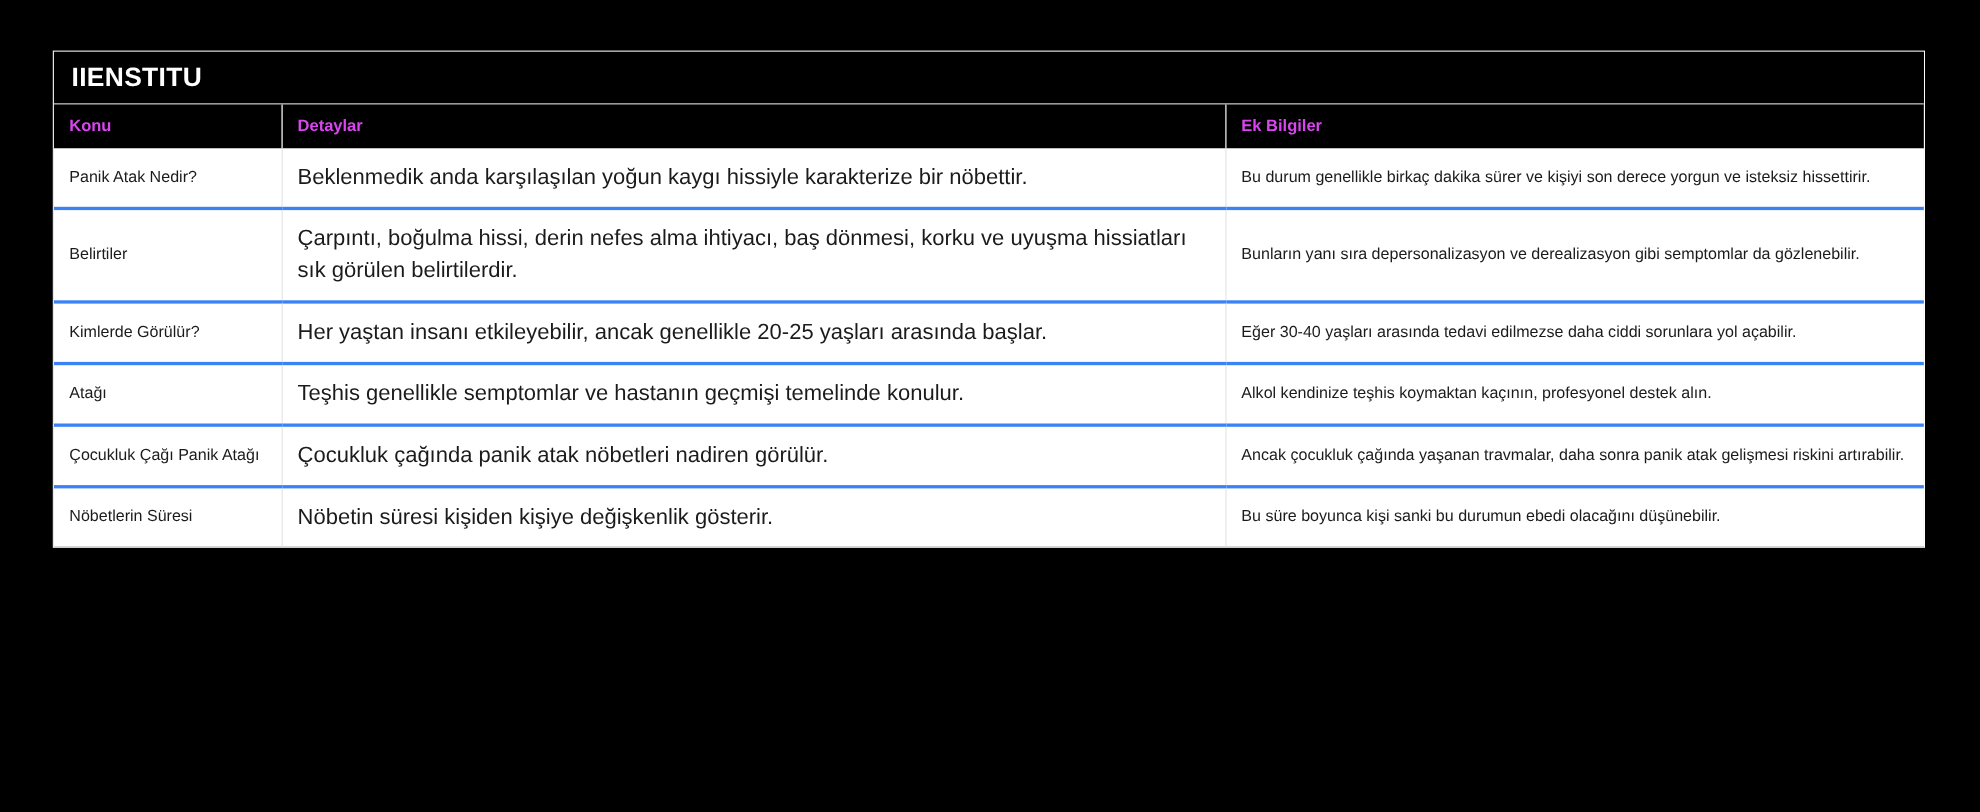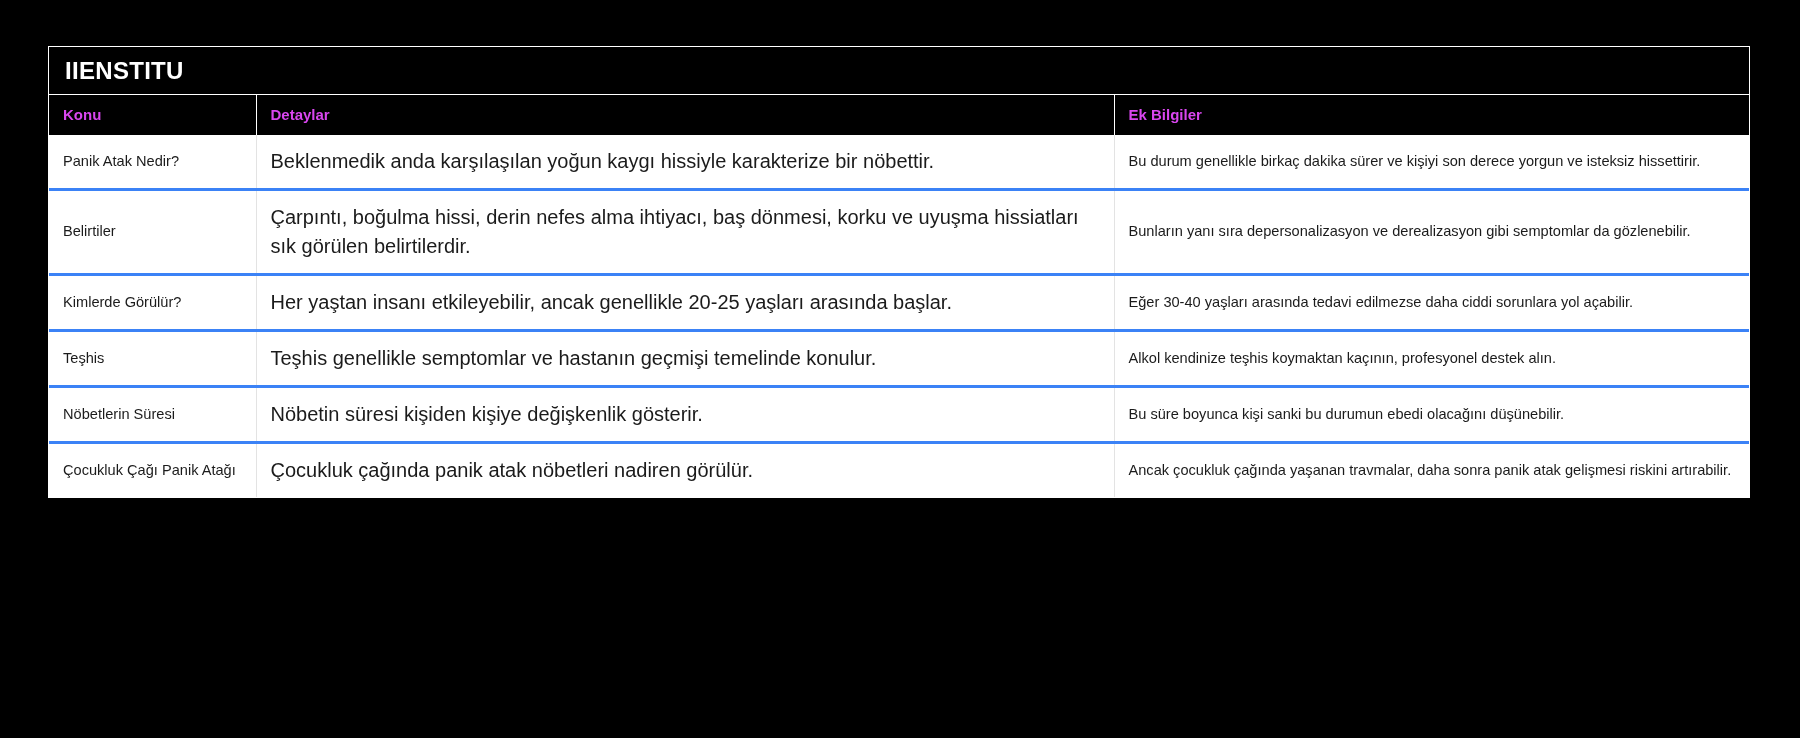--- a/index.html
+++ b/index.html
@@ -133,31 +133,31 @@
           <td class="cell-konu">Belirtiler</td>
           <td class="cell-detay">Çarpıntı, boğulma hissi, derin nefes alma ihtiyacı, baş dönmesi, korku ve uyuşma hissiatları sık görülen belirtilerdir.</td>
           <td class="cell-ek">Bunların yanı sıra depersonalizasyon ve derealizasyon gibi semptomlar da gözlenebilir.</td>
         </tr>
         <tr>
           <td class="cell-konu">Kimlerde Görülür?</td>
           <td class="cell-detay">Her yaştan insanı etkileyebilir, ancak genellikle 20-25 yaşları arasında başlar.</td>
           <td class="cell-ek">Eğer 30-40 yaşları arasında tedavi edilmezse daha ciddi sorunlara yol açabilir.</td>
         </tr>
         <tr>
-          <td class="cell-konu">Teşhis</td>
+          <td class="cell-konu">Atağı</td>
           <td class="cell-detay">Teşhis genellikle semptomlar ve hastanın geçmişi temelinde konulur.</td>
           <td class="cell-ek">Alkol kendinize teşhis koymaktan kaçının, profesyonel destek alın.</td>
+        </tr>
+        <tr>
+          <td class="cell-konu">Çocukluk Çağı Panik Atağı</td>
+          <td class="cell-detay">Çocukluk çağında panik atak nöbetleri nadiren görülür.</td>
+          <td class="cell-ek">Ancak çocukluk çağında yaşanan travmalar, daha sonra panik atak gelişmesi riskini artırabilir.</td>
         </tr>
         <tr>
           <td class="cell-konu">Nöbetlerin Süresi</td>
           <td class="cell-detay">Nöbetin süresi kişiden kişiye değişkenlik gösterir.</td>
           <td class="cell-ek">Bu süre boyunca kişi sanki bu durumun ebedi olacağını düşünebilir.</td>
-        </tr>
-        <tr>
-          <td class="cell-konu">Çocukluk Çağı Panik Atağı</td>
-          <td class="cell-detay">Çocukluk çağında panik atak nöbetleri nadiren görülür.</td>
-          <td class="cell-ek">Ancak çocukluk çağında yaşanan travmalar, daha sonra panik atak gelişmesi riskini artırabilir.</td>
         </tr>
       </tbody>
     </table>
 
   </div>
 </div>
 
 </body></html>

